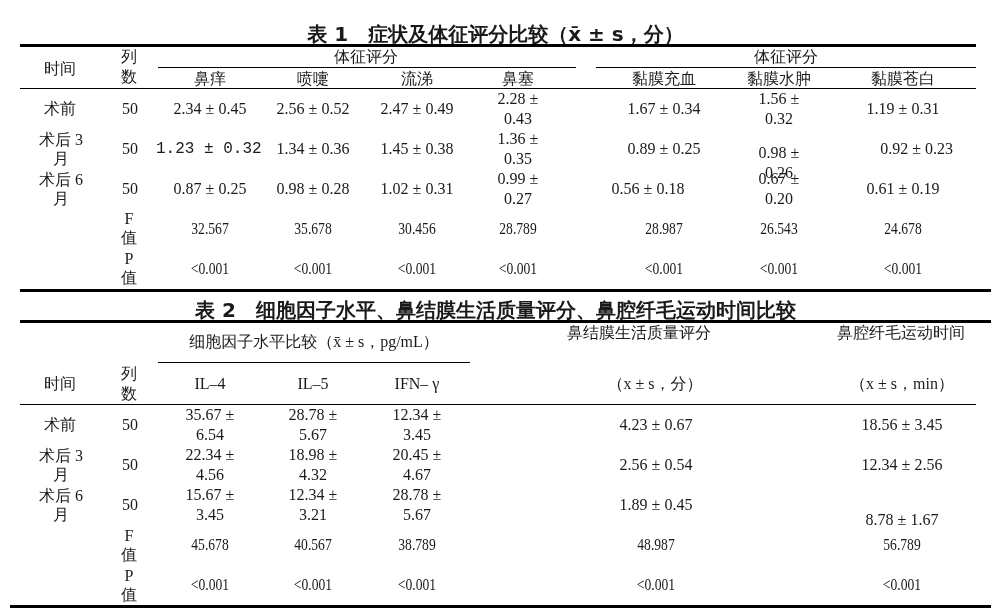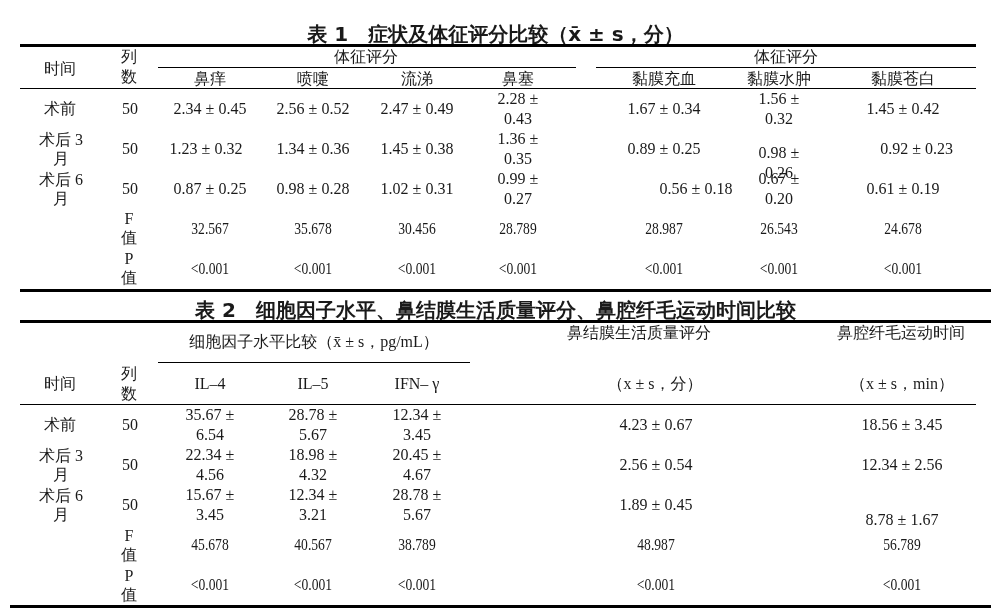--- a/index.html
+++ b/index.html
@@ -37,39 +37,39 @@
   <div class="rule" style="left:20px;width:956px;top:88px;height:1px;"></div>
 
   <div class="t" style="left:20px;width:80px;top:99px;">术前</div>
   <div class="num" style="left:110px;width:40px;top:99px;">50</div>
   <div class="num" style="left:160px;width:100px;top:99px;">2.34 ± 0.45</div>
   <div class="num" style="left:263px;width:100px;top:99px;">2.56 ± 0.52</div>
   <div class="num" style="left:367px;width:100px;top:99px;">2.47 ± 0.49</div>
   <div class="t2" style="left:488px;width:60px;top:89px;">2.28 ± 0.43</div>
   <div class="num" style="left:614px;width:100px;top:99px;">1.67 ± 0.34</div>
   <div class="t2" style="left:749px;width:60px;top:89px;">1.56 ± 0.32</div>
-  <div class="num" style="left:853px;width:100px;top:99px;">1.45 ± 0.42</div>
+  <div class="num" style="left:853px;width:100px;top:99px;">1.19 ± 0.31</div>
 
   <div class="t2" style="left:35px;width:52px;top:130px;line-height:19px;">术后 3 月</div>
   <div class="num" style="left:110px;width:40px;top:139px;">50</div>
-  <div class="num" style="left:156px;width:100px;top:139px;">1.23 ± 0.32</div>
+  <div class="num" style="left:156px;width:100px;top:139px;font-family:Liberation Mono, monospace;">1.23 ± 0.32</div>
   <div class="num" style="left:263px;width:100px;top:139px;">1.34 ± 0.36</div>
   <div class="num" style="left:367px;width:100px;top:139px;">1.45 ± 0.38</div>
   <div class="t2" style="left:488px;width:60px;top:129px;">1.36 ± 0.35</div>
   <div class="num" style="left:614px;width:100px;top:139px;">0.89 ± 0.25</div>
   <div class="t2" style="left:749px;width:60px;top:129px;margin-top:14px;">0.98 ± 0.26</div>
   <div class="num" style="left:853px;width:100px;top:139px;text-align:right;">0.92 ± 0.23</div>
 
   <div class="t2" style="left:35px;width:52px;top:170px;line-height:19px;">术后 6 月</div>
   <div class="num" style="left:110px;width:40px;top:179px;">50</div>
   <div class="num" style="left:160px;width:100px;top:179px;">0.87 ± 0.25</div>
   <div class="num" style="left:263px;width:100px;top:179px;">0.98 ± 0.28</div>
   <div class="num" style="left:367px;width:100px;top:179px;">1.02 ± 0.31</div>
   <div class="t2" style="left:488px;width:60px;top:169px;">0.99 ± 0.27</div>
-  <div class="num" style="left:646px;width:100px;top:179px;">0.56 ± 0.18</div>
+  <div class="num" style="left:598px;width:100px;top:179px;">0.56 ± 0.18</div>
   <div class="t2" style="left:749px;width:60px;top:169px;">0.67 ± 0.20</div>
   <div class="num" style="left:853px;width:100px;top:179px;">0.61 ± 0.19</div>
 
   <div class="t2" style="left:120px;width:18px;top:209px;line-height:19px;">F值</div>
   <div class="num narrow" style="left:160px;width:100px;top:219px;">32.567</div>
   <div class="num narrow" style="left:263px;width:100px;top:219px;">35.678</div>
   <div class="num narrow" style="left:367px;width:100px;top:219px;">30.456</div>
   <div class="num narrow" style="left:468px;width:100px;top:219px;">28.789</div>
   <div class="num narrow" style="left:614px;width:100px;top:219px;">28.987</div>
   <div class="num narrow" style="left:729px;width:100px;top:219px;">26.543</div>

